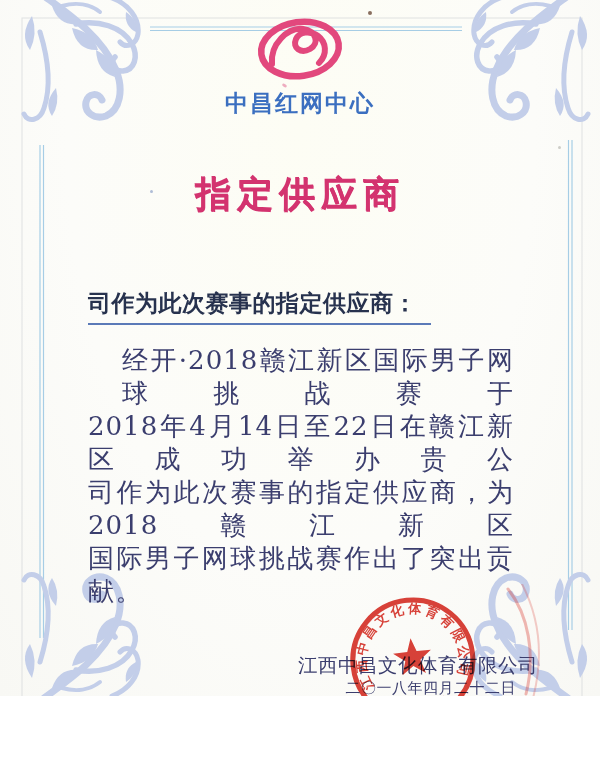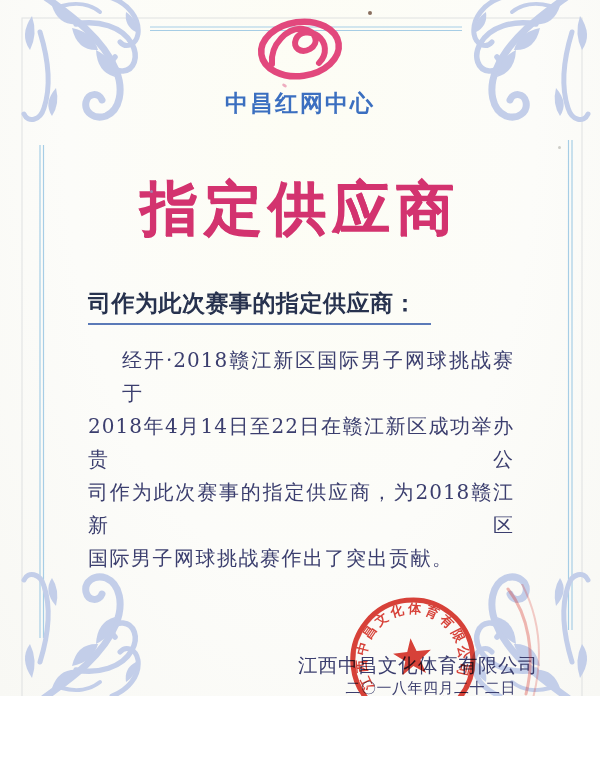--- a/index.html
+++ b/index.html
@@ -36,37 +36,37 @@
     margin-top:4px;font-size:23px;font-weight:bold;letter-spacing:2px;
     color:var(--logo-blue,#3b6fc0);font-family:"DejaVu Sans",sans-serif;
   }
   .org-en{
     margin-top:1px;font-size:10px;font-weight:bold;letter-spacing:0.6px;
     color:var(--logo-blue-light,#5186cf);
   }
 
   .cert-title{
     position:absolute;left:0;top:170px;width:100%;text-align:center;
-    font-size:58px;font-weight:900;letter-spacing:6px;
+    font-size:36px;font-weight:900;letter-spacing:6px;
     color:var(--title-pink,#d3336f);
     font-family:"DejaVu Sans",sans-serif;
     text-shadow:0.5px 0.5px 0 var(--title-pink,#d3336f);
   }
 
   .addressee{
     position:absolute;left:80px;top:288px;
     font-size:23px;color:var(--addressee-text,#27324e);
     font-family:"DejaVu Serif",serif;font-weight:600;letter-spacing:0.5px;
     border-bottom:2px solid var(--underline-blue,#5b7ab8);
     padding:0 14px 4px 0;
   }
 
   .body-para{
     position:absolute;left:80px;top:344px;width:426px;
-    font-size:20px;line-height:33px;color:var(--body-text,#3b3e6e);
+    font-size:26px;line-height:33px;color:var(--body-text,#3b3e6e);
     font-family:"DejaVu Serif",serif;
   }
   .body-line{text-align:justify;text-align-last:justify;letter-spacing:1px;}
   .body-line.first{padding-left:34px;}
   .body-line.last{text-align-last:left;letter-spacing:1.5px;}
 
   .sig-company{
     position:absolute;right:54px;top:652px;
     font-size:19.5px;letter-spacing:0.5px;color:var(--body-text,#3b3e6e);
     font-family:"DejaVu Serif",serif;

